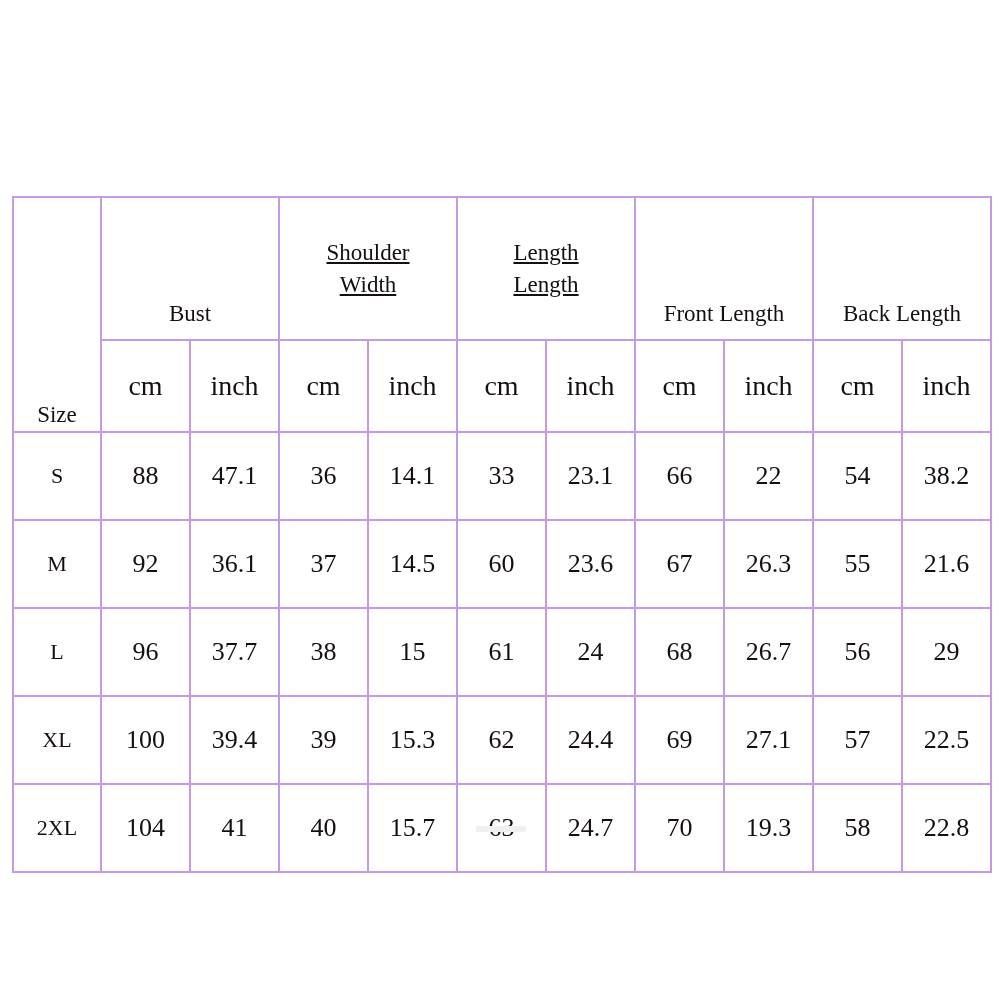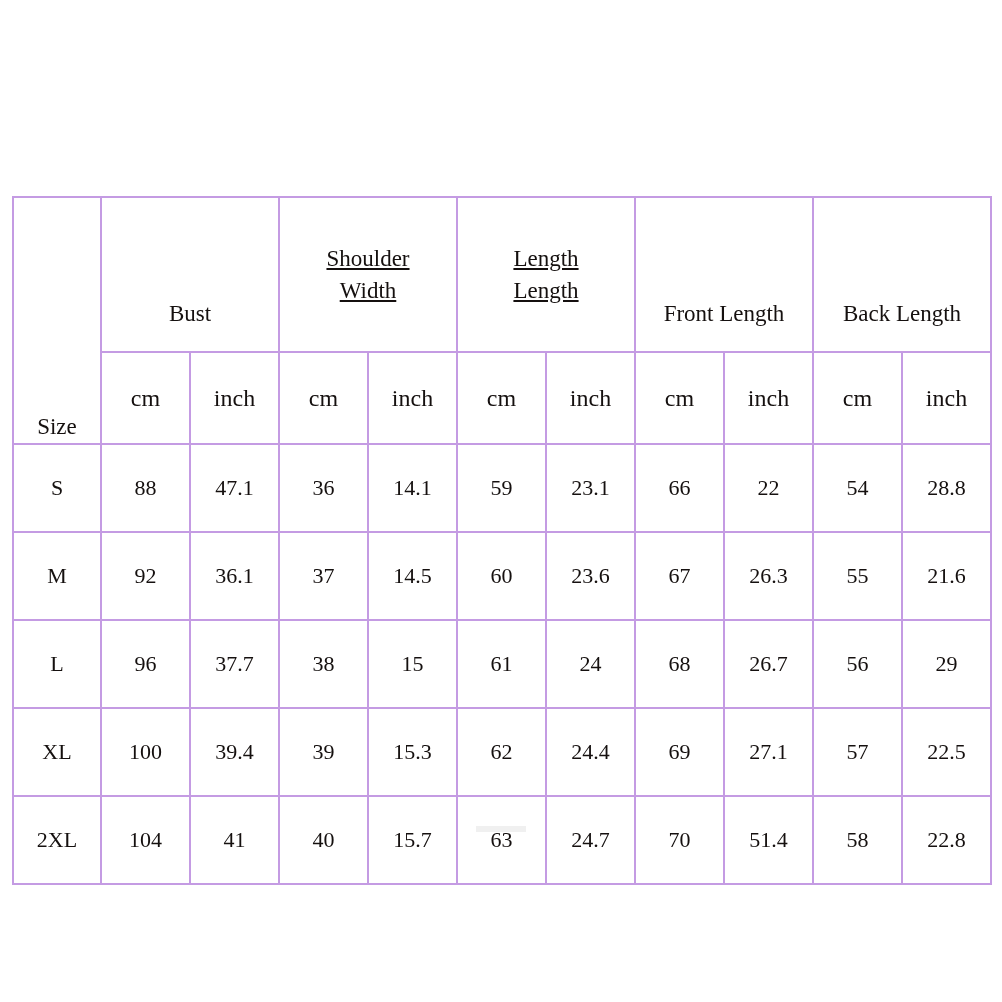--- a/index.html
+++ b/index.html
@@ -46,34 +46,34 @@
   }
   tr.group-row td.size-head {
     font-size: 23px;
     vertical-align: bottom;
   }
   tr.group-row td.two-line {
     vertical-align: middle;
   }
   tr.group-row td.bottom-align {
     vertical-align: bottom;
-    padding-bottom: 22px;
+    padding-bottom: 10px;
   }
 
   
   tr.unit-row td {
     height: 88px;
-    font-size: 24px;
+    font-size: 28px;
     margin-left: 34px;
   }
 
   
   tr.data-row td {
     height: 84px;
-    font-size: 22px;
+    font-size: 26px;
   }
   tr.data-row td.size-cell {
     font-size: 22px;
   }
 
   .col-size { width: 88px; }
   .col-val  { width: 89px; }
 
   .line2 { display: block; text-decoration: underline; }
 
@@ -133,26 +133,26 @@
         <td>cm</td>
         <td>inch</td>
       </tr>
 
       <tr class="data-row">
         <td class="size-cell">S</td>
         <td>88</td>
         <td>47.1</td>
         <td>36</td>
         <td>14.1</td>
-        <td>59</td>
+        <td>33</td>
         <td>23.1</td>
         <td>66</td>
         <td>22</td>
         <td>54</td>
-        <td>28.8</td>
+        <td>38.2</td>
       </tr>
 
       <tr class="data-row">
         <td class="size-cell">M</td>
         <td>92</td>
         <td>36.1</td>
         <td>37</td>
         <td>14.5</td>
         <td>60</td>
         <td>23.6</td>
@@ -192,21 +192,21 @@
 
       <tr class="data-row">
         <td class="size-cell">2XL</td>
         <td>104</td>
         <td>41</td>
         <td>40</td>
         <td>15.7</td>
         <td>63</td>
         <td>24.7</td>
         <td>70</td>
-        <td>51.4</td>
+        <td>19.3</td>
         <td>58</td>
         <td>22.8</td>
       </tr>
     </tbody>
   </table>
 </div>
 
 <div class="artifact"></div>
 
 </body></html>

